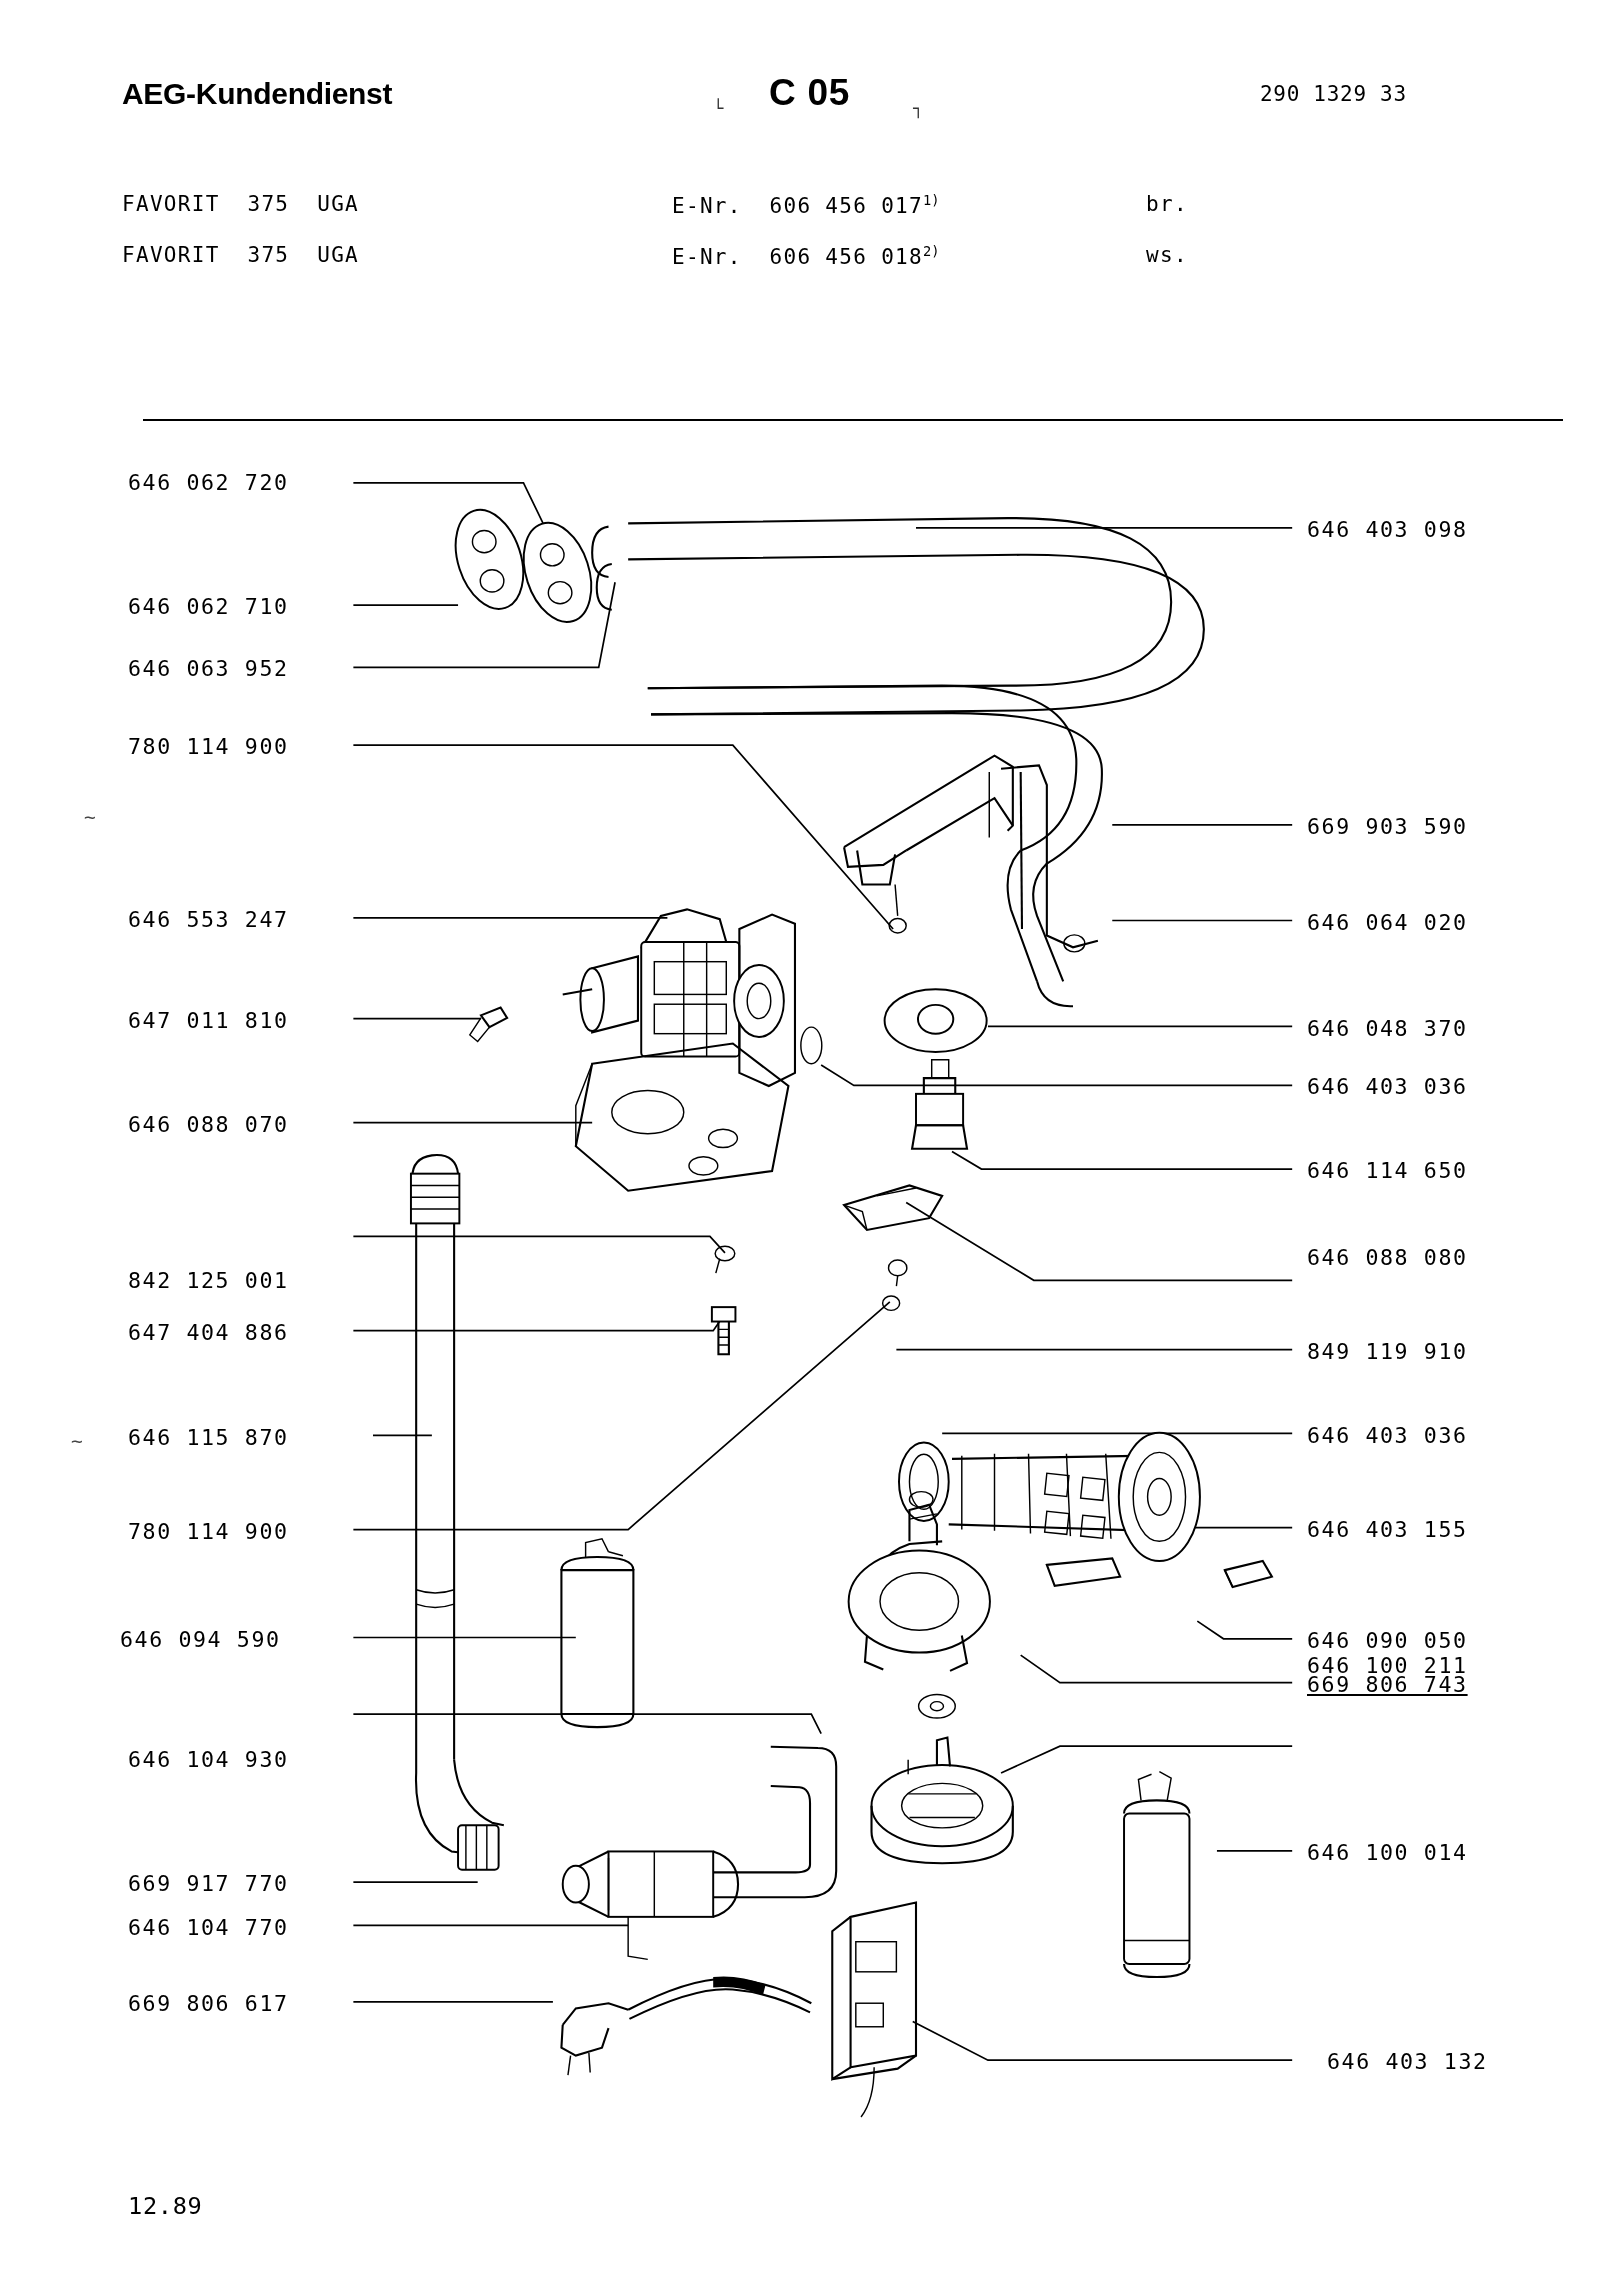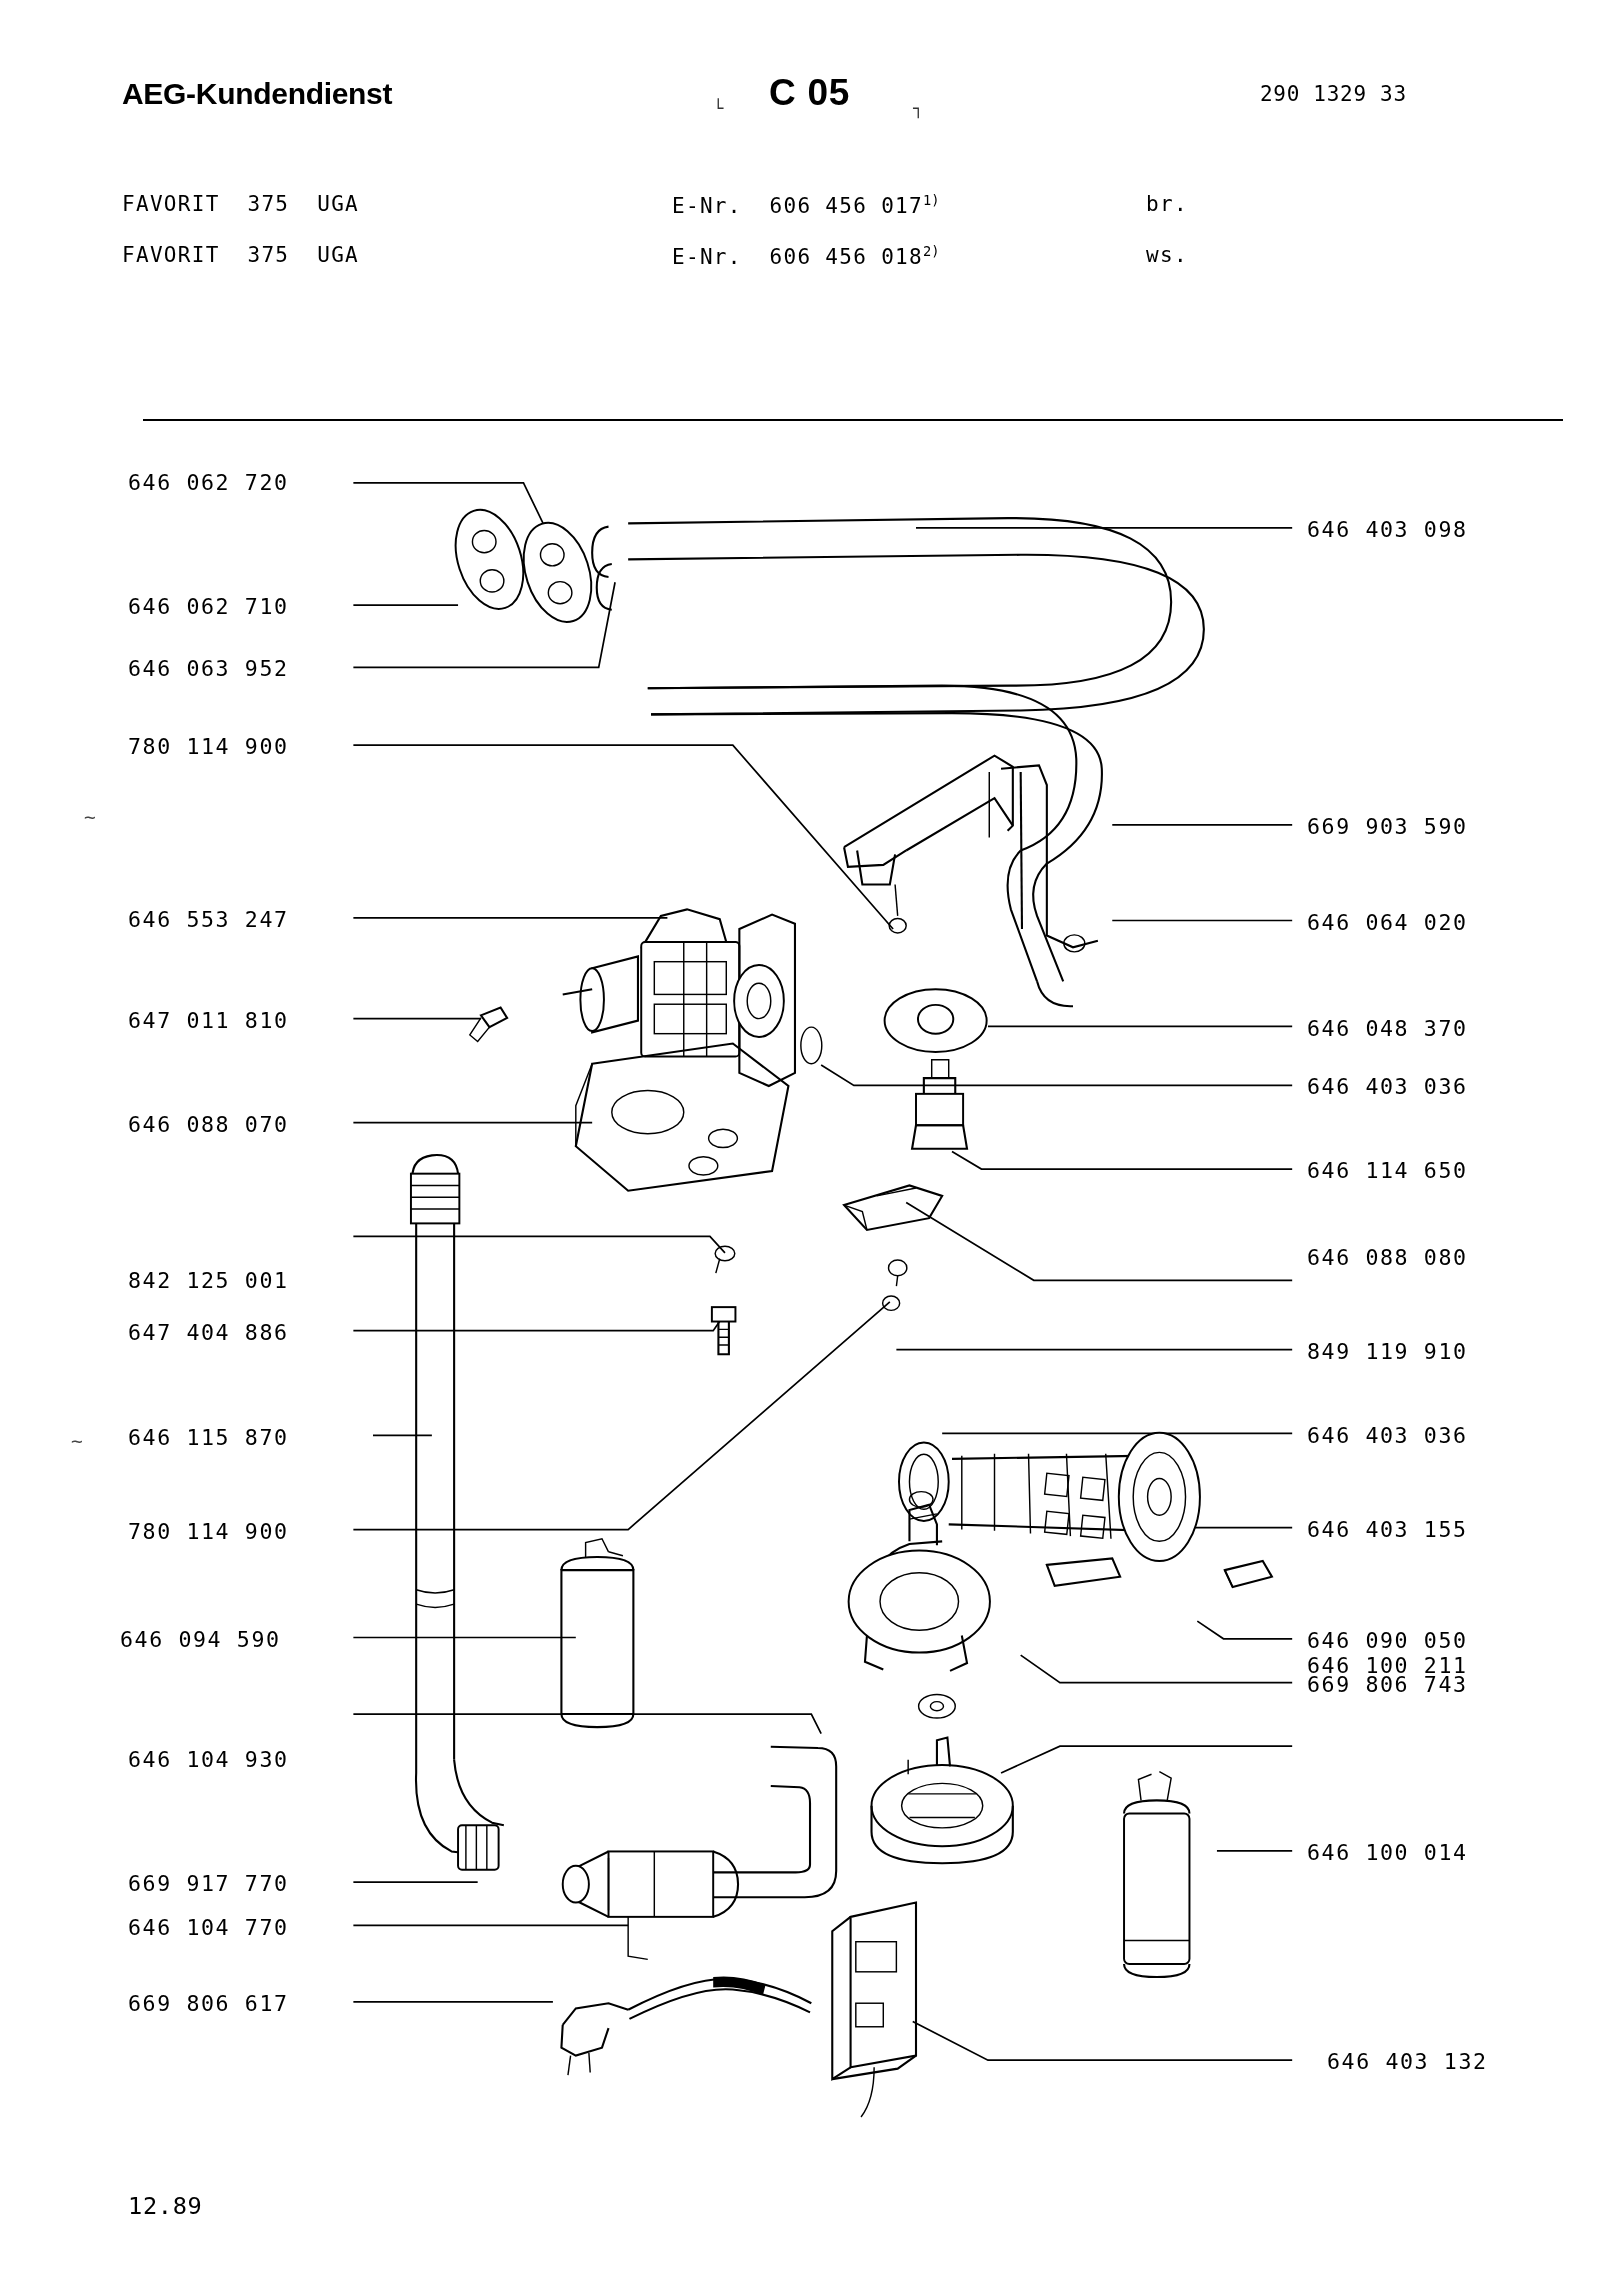--- a/index.html
+++ b/index.html
@@ -165,21 +165,21 @@
 <div class="label right" style="left:1307px; top:814px;">669 903 590</div>
 <div class="label right" style="left:1307px; top:910px;">646 064 020</div>
 <div class="label right" style="left:1307px; top:1016px;">646 048 370</div>
 <div class="label right" style="left:1307px; top:1074px;">646 403 036</div>
 <div class="label right" style="left:1307px; top:1158px;">646 114 650</div>
 <div class="label right" style="left:1307px; top:1245px;">646 088 080</div>
 <div class="label right" style="left:1307px; top:1339px;">849 119 910</div>
 <div class="label right" style="left:1307px; top:1423px;">646 403 036</div>
 <div class="label right" style="left:1307px; top:1517px;">646 403 155</div>
 <div class="label right" style="left:1307px; top:1628px;">646 090 050</div>
-<div class="label right" style="left:1307px; top:1672px;">669 806 743</div>
+<div class="label right" style="left:1307px; top:1672px;text-decoration:underline;">669 806 743</div>
 <div class="label right" style="left:1307px; top:1653px;">646 100 211</div>
 <div class="label right" style="left:1307px; top:1840px;">646 100 014</div>
 <div class="label right" style="left:1307px; top:2049px;margin-left:20px;">646 403 132</div>
 
 <div class="footer-date">12.89</div>
 
 <div class="tiny-mark" style="left:84px; top:806px;">~</div>
 <div class="tiny-mark" style="left:71px; top:1430px;">~</div>
 
 <svg id="drawing" viewBox="0 0 2479 3508">

